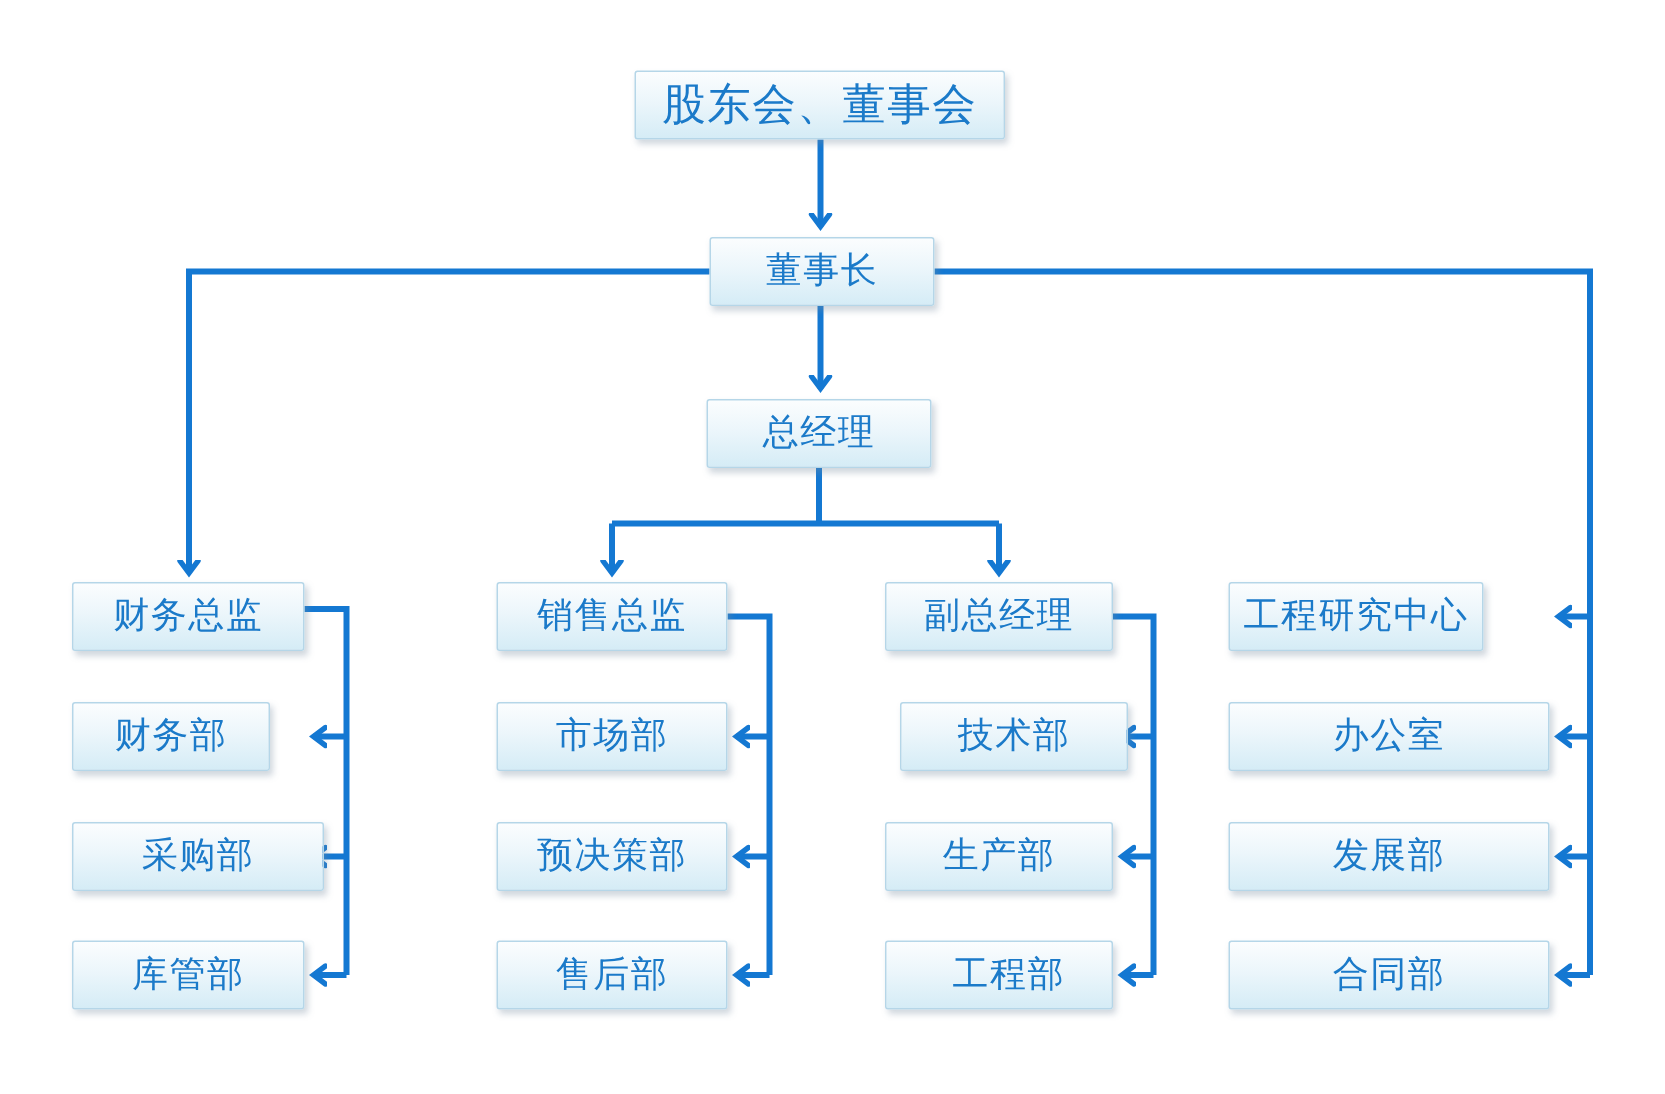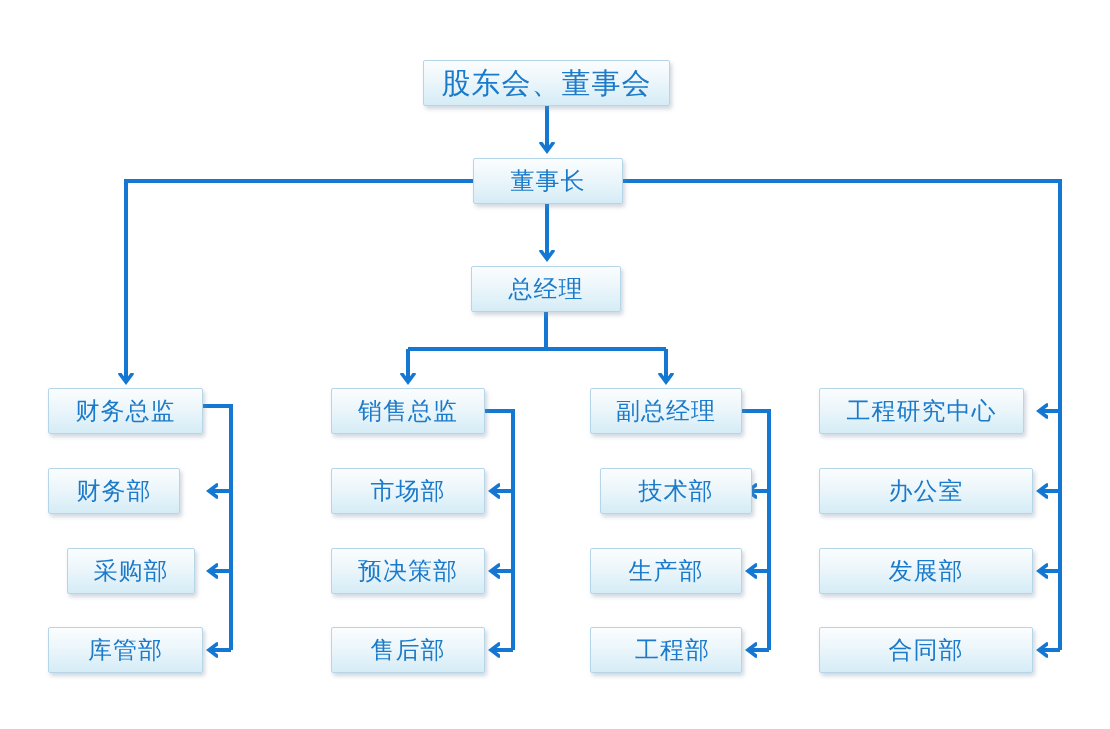--- a/index.html
+++ b/index.html
@@ -89,39 +89,39 @@
     <path d="M 513 491 L 491 491" marker-end="url(#arrowhead)"></path>
     <path d="M 513 571 L 491 571" marker-end="url(#arrowhead)"></path>
     <path d="M 513 650 L 491 650" marker-end="url(#arrowhead)"></path>
 
     <path d="M 742 411 L 769 411 L 769 650"></path>
     <path d="M 769 491 L 748 491" marker-end="url(#arrowhead)"></path>
     <path d="M 769 571 L 748 571" marker-end="url(#arrowhead)"></path>
     <path d="M 769 650 L 748 650" marker-end="url(#arrowhead)"></path>
   </svg>
 
-  <div class="node root" style="left:423px; top:47px; width:247px;margin-top:13px;">股东会、董事会</div>
+  <div class="node root" style="left:423px; top:47px; width:247px;">股东会、董事会</div>
 
   <div class="node" style="left:473px; top:158px; width:150px;">董事长</div>
 
   <div class="node" style="left:471px; top:266px; width:150px;">总经理</div>
 
   <div class="node" style="left:48px; top:388px; width:155px;">财务总监</div>
   <div class="node" style="left:48px; top:468px; width:132px;">财务部</div>
-  <div class="node" style="left:48px; top:548px; width:128px;margin-left:19px;">采购部</div>
+  <div class="node" style="left:48px; top:548px; width:168px;">采购部</div>
   <div class="node" style="left:48px; top:627px; width:155px;">库管部</div>
 
   <div class="node" style="left:331px; top:388px; width:154px;">销售总监</div>
   <div class="node" style="left:331px; top:468px; width:154px;">市场部</div>
   <div class="node" style="left:331px; top:548px; width:154px;">预决策部</div>
   <div class="node" style="left:331px; top:627px; width:154px;">售后部</div>
 
   <div class="node" style="left:590px; top:388px; width:152px;">副总经理</div>
   <div class="node" style="left:600px; top:468px; width:152px;">技术部</div>
   <div class="node" style="left:590px; top:548px; width:152px;">生产部</div>
   <div class="node" style="left:590px; top:627px; width:152px;padding-left:13px;">工程部</div>
 
-  <div class="node" style="left:819px; top:388px; width:205px;text-align:center;">工程研究中心</div>
+  <div class="node" style="left:819px; top:388px; width:170px;text-align:center;">工程研究中心</div>
   <div class="node" style="left:819px; top:468px; width:214px;">办公室</div>
   <div class="node" style="left:819px; top:548px; width:214px;">发展部</div>
   <div class="node" style="left:819px; top:627px; width:214px;">合同部</div>
 
 </div>
 
 </body></html>

